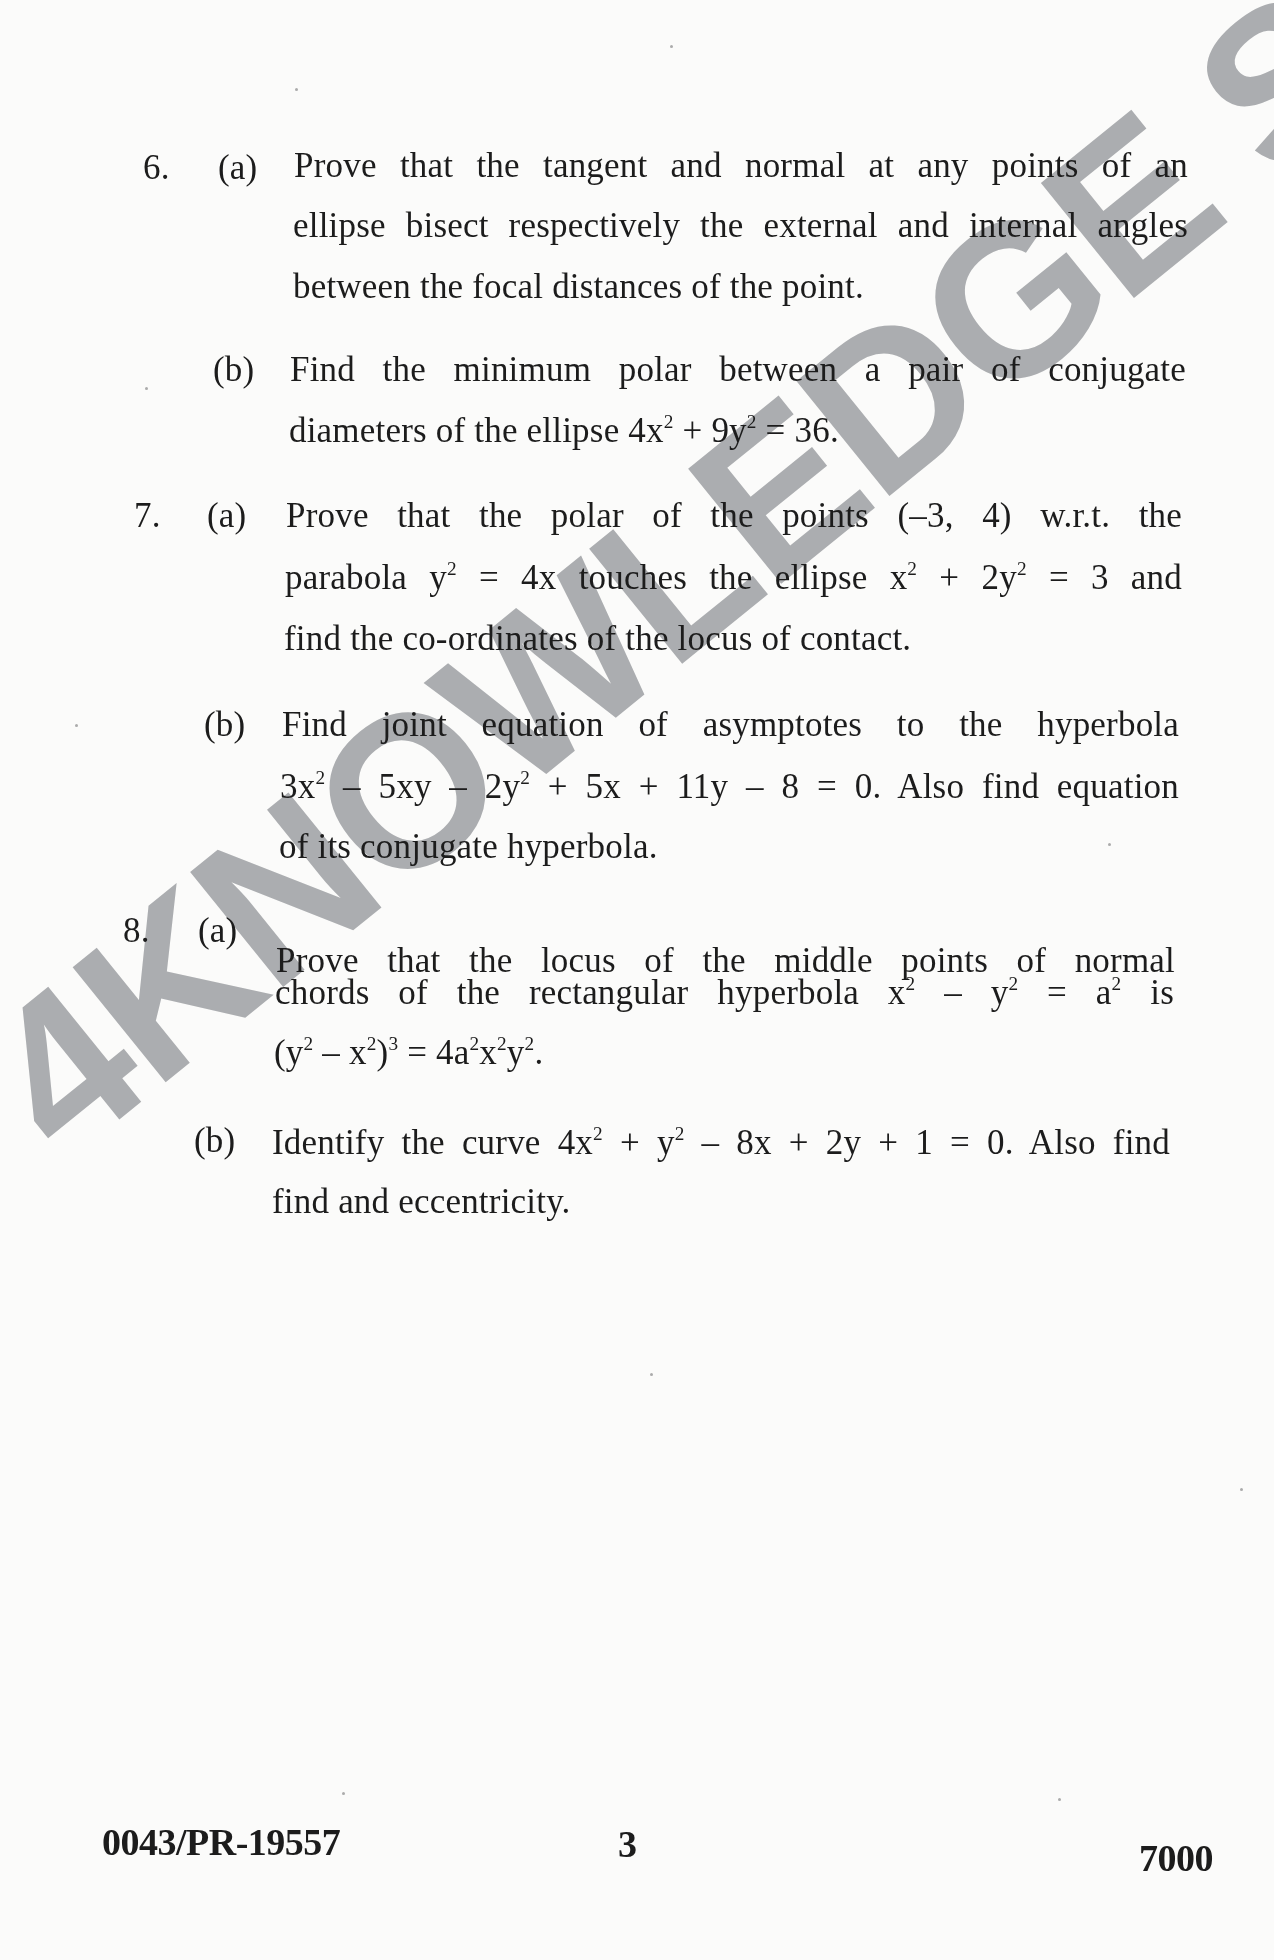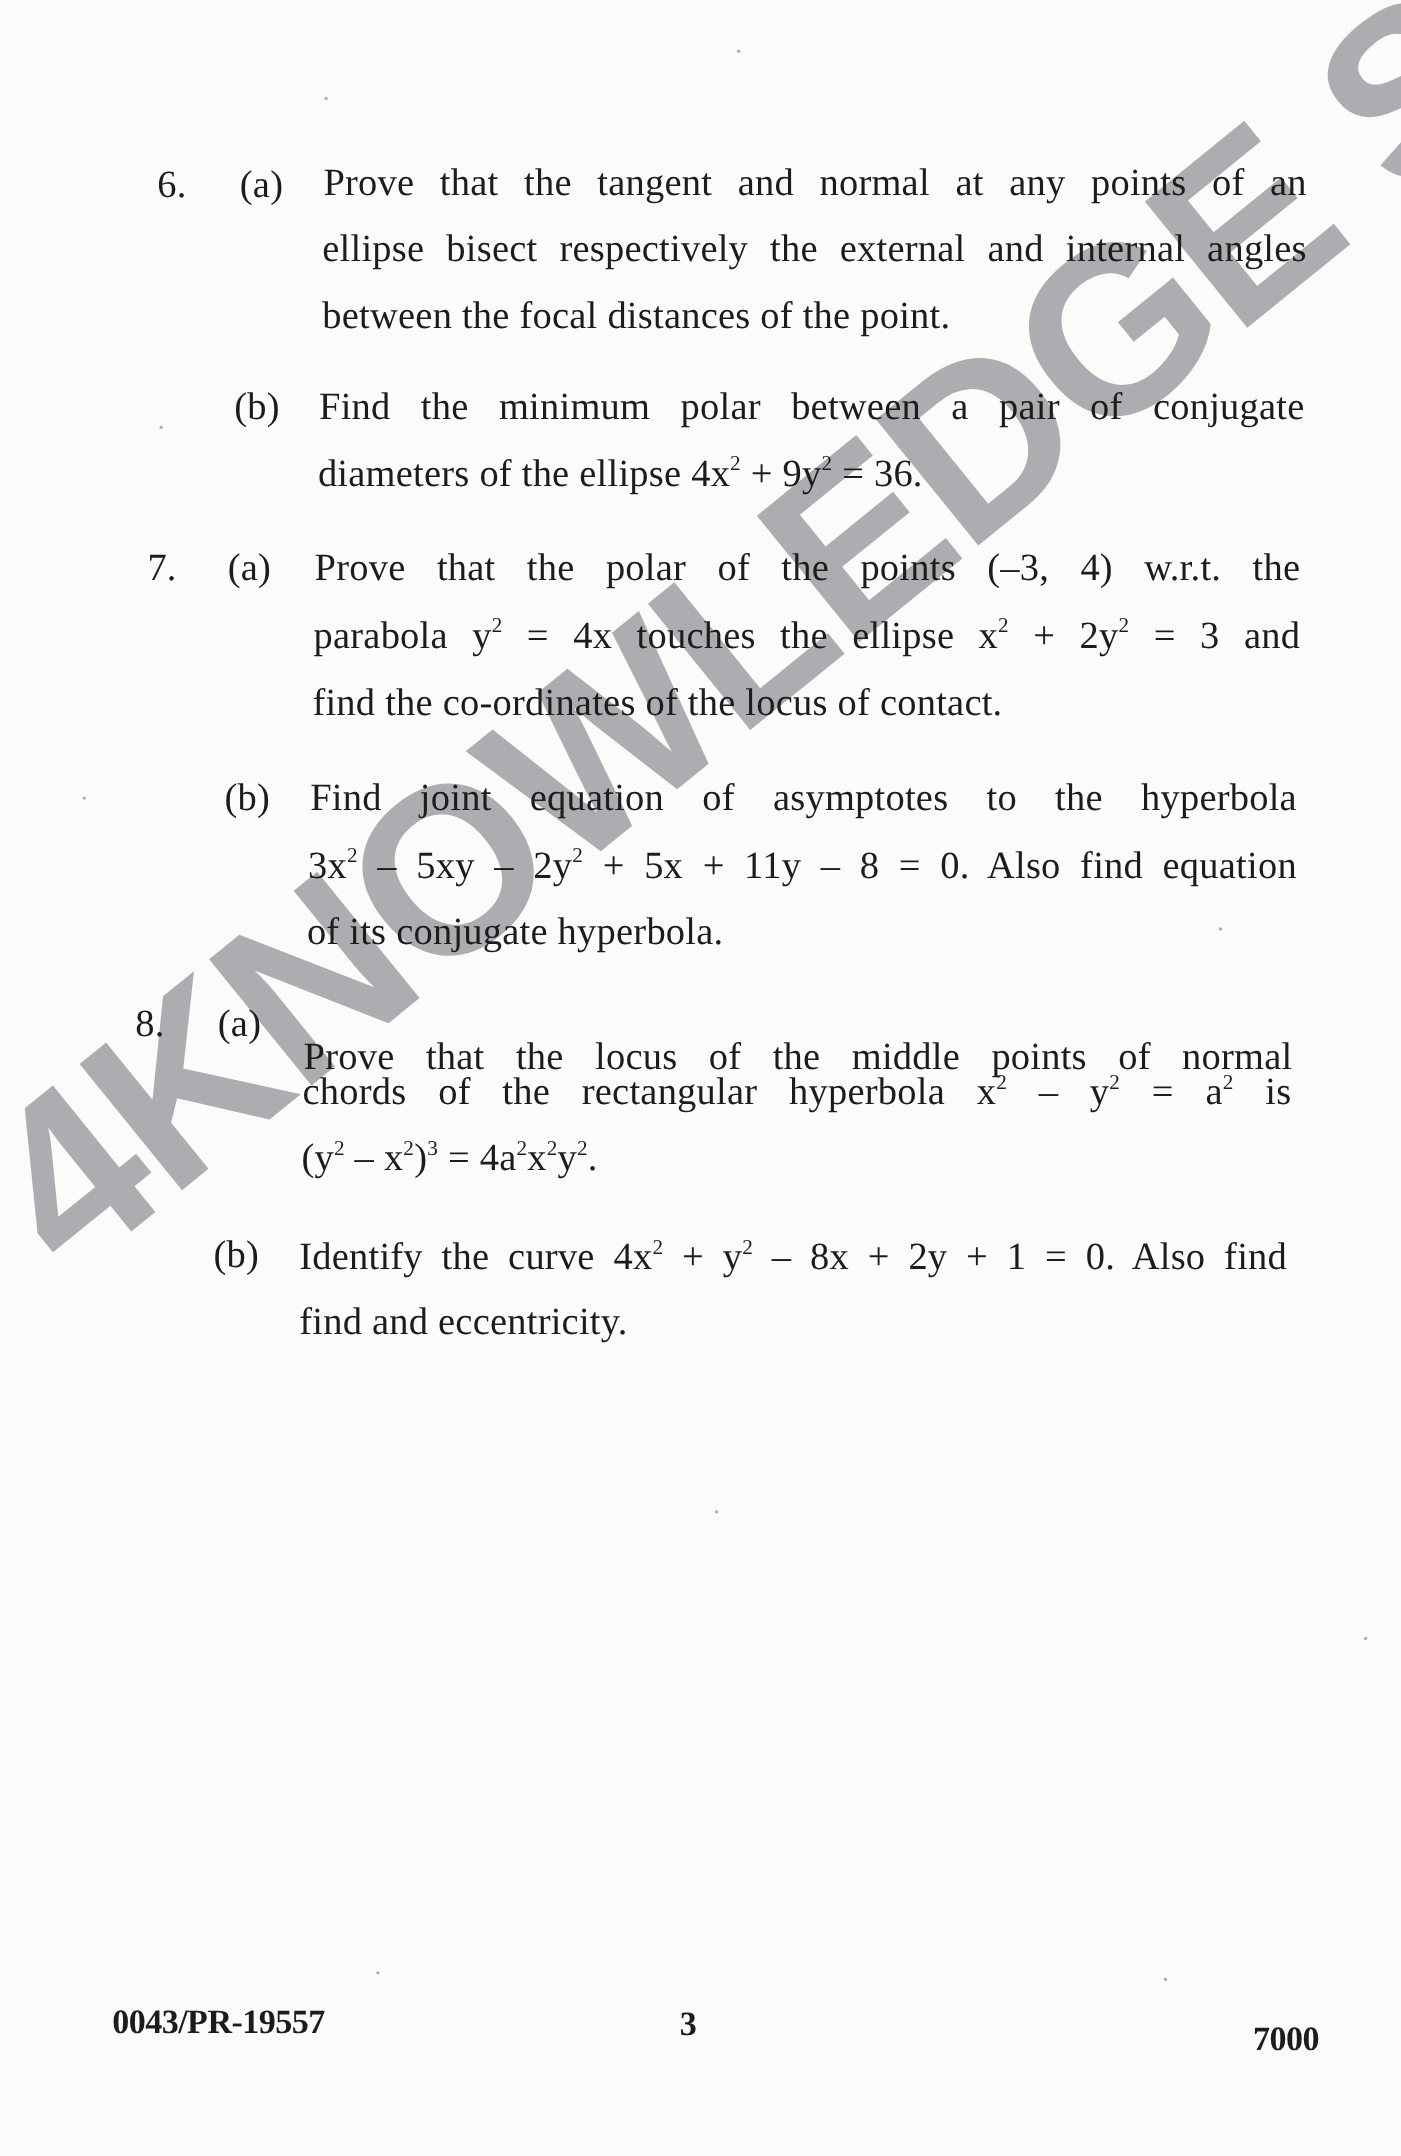--- a/index.html
+++ b/index.html
@@ -10,21 +10,21 @@
     color: #1c1c1c;
   }
   .q-num, .sub-label, .line {
     position: absolute; font-size: 35px; line-height: 1; white-space: nowrap;
     letter-spacing: 0.2px;
   }
   .line { text-align: justify; text-align-last: justify; }
   .line.last { text-align-last: left; }
   sup { font-size: 0.55em; vertical-align: 0.75em; line-height: 0; }
   .footer {
-    position: absolute; font-weight: bold; font-size: 31px; top: 1820px;
+    position: absolute; font-weight: bold; font-size: 38px; top: 1820px;
     font-family: "Liberation Serif", serif; letter-spacing: -0.5px;
   }
   .watermark {
     position: absolute; left: -60px; top: 1010px;
     transform-origin: 0 0; transform: rotate(-39deg);
     font-family: "Liberation Sans", "DejaVu Sans", sans-serif;
     font-size: 215px; font-weight: bold; color: rgba(140,143,147,0.72);
     white-space: nowrap; letter-spacing: -4px; pointer-events: none;
   }
   .speck { position: absolute; width: 3px; height: 3px; background: #777; border-radius: 50%; opacity: .6; }

